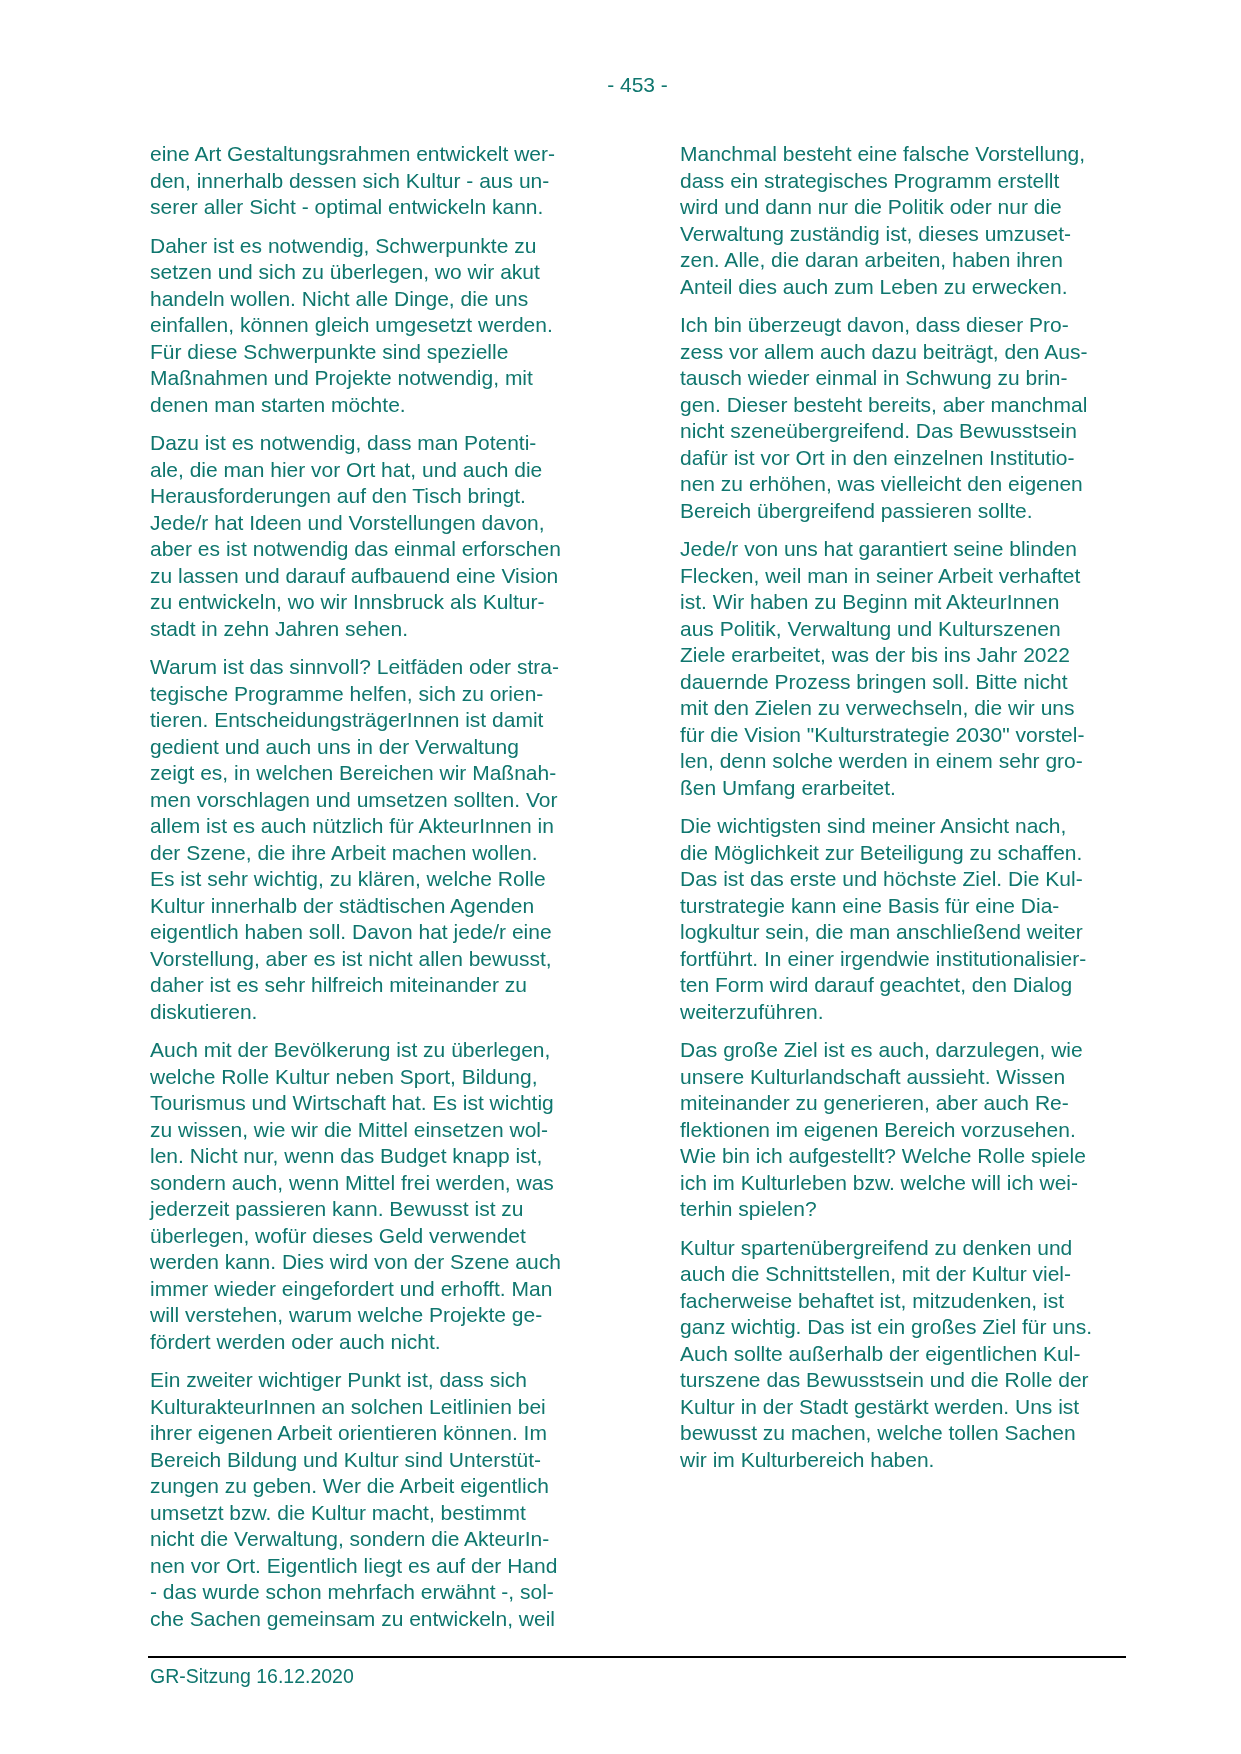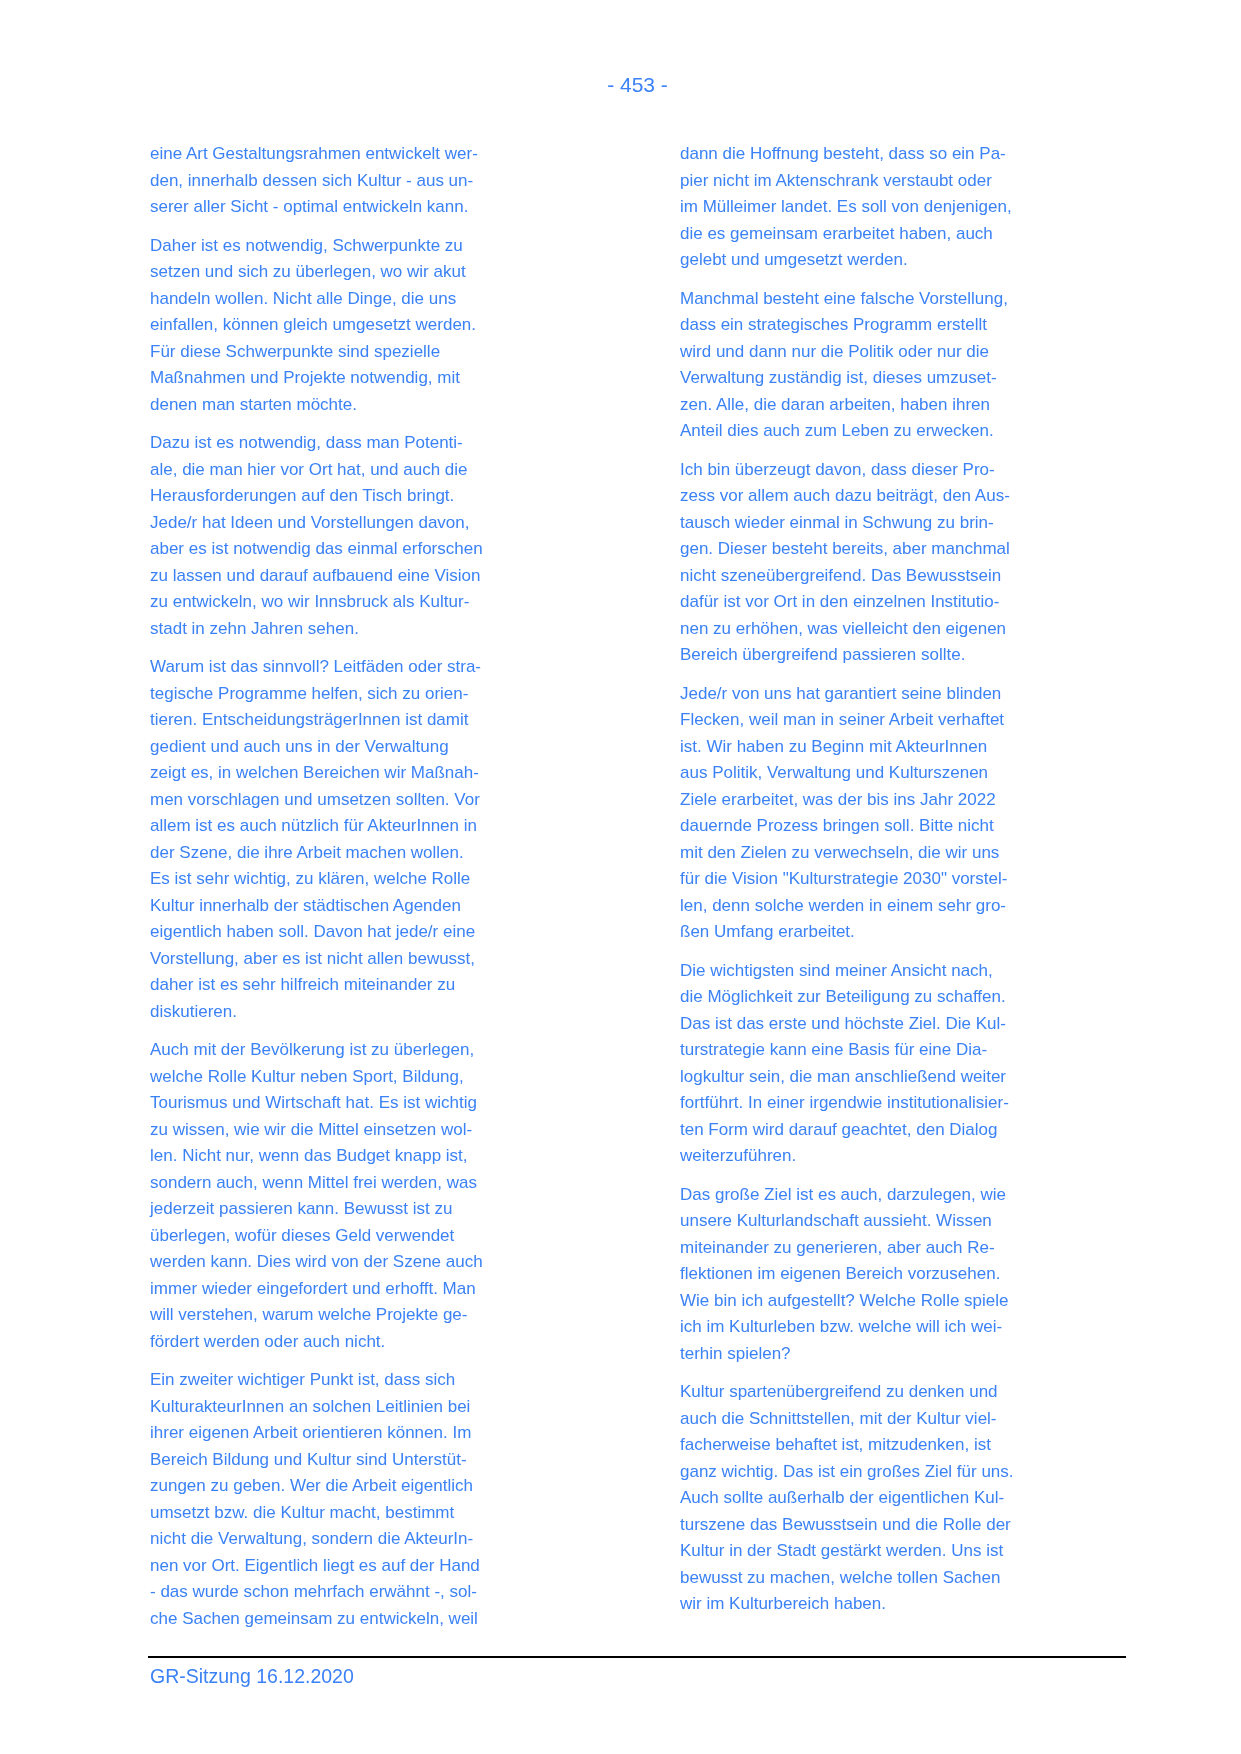--- a/index.html
+++ b/index.html
@@ -6,37 +6,37 @@
     margin: 0;
     padding: 0;
     background: #ffffff;
   }
   .page {
     position: relative;
     width: 1241px;
     height: 1754px;
     background: #ffffff;
     font-family: "Liberation Sans", sans-serif;
-    color: #3b82f6;
+    color: #0f766e;
     overflow: hidden;
   }
   .page-number {
     position: absolute;
     top: 72px;
     left: 150px;
     width: 975px;
     text-align: center;
     font-size: 21px;
     line-height: 26px;
     white-space: pre;
   }
   .column {
     position: absolute;
     top: 141px;
-    font-size: 17px;
+    font-size: 21px;
     line-height: 26.5px;
   }
   .column-left  { left: 150px; width: 500px; }
   .column-right { left: 680px; width: 500px; }
   .column p {
     margin: 0 0 12px 0;
     white-space: pre;
   }
   .footer-rule {
     position: absolute;
@@ -113,25 +113,20 @@
 Bereich Bildung und Kultur sind Unterstüt-
 zungen zu geben. Wer die Arbeit eigentlich
 umsetzt bzw. die Kultur macht, bestimmt
 nicht die Verwaltung, sondern die AkteurIn-
 nen vor Ort. Eigentlich liegt es auf der Hand
 - das wurde schon mehrfach erwähnt -, sol-
 che Sachen gemeinsam zu entwickeln, weil</p>
   </div>
 
   <div class="column column-right">
-    <p>dann die Hoffnung besteht, dass so ein Pa-
-pier nicht im Aktenschrank verstaubt oder
-im Mülleimer landet. Es soll von denjenigen,
-die es gemeinsam erarbeitet haben, auch
-gelebt und umgesetzt werden.</p>
     <p>Manchmal besteht eine falsche Vorstellung,
 dass ein strategisches Programm erstellt
 wird und dann nur die Politik oder nur die
 Verwaltung zuständig ist, dieses umzuset-
 zen. Alle, die daran arbeiten, haben ihren
 Anteil dies auch zum Leben zu erwecken.</p>
     <p>Ich bin überzeugt davon, dass dieser Pro-
 zess vor allem auch dazu beiträgt, den Aus-
 tausch wieder einmal in Schwung zu brin-
 gen. Dieser besteht bereits, aber manchmal

